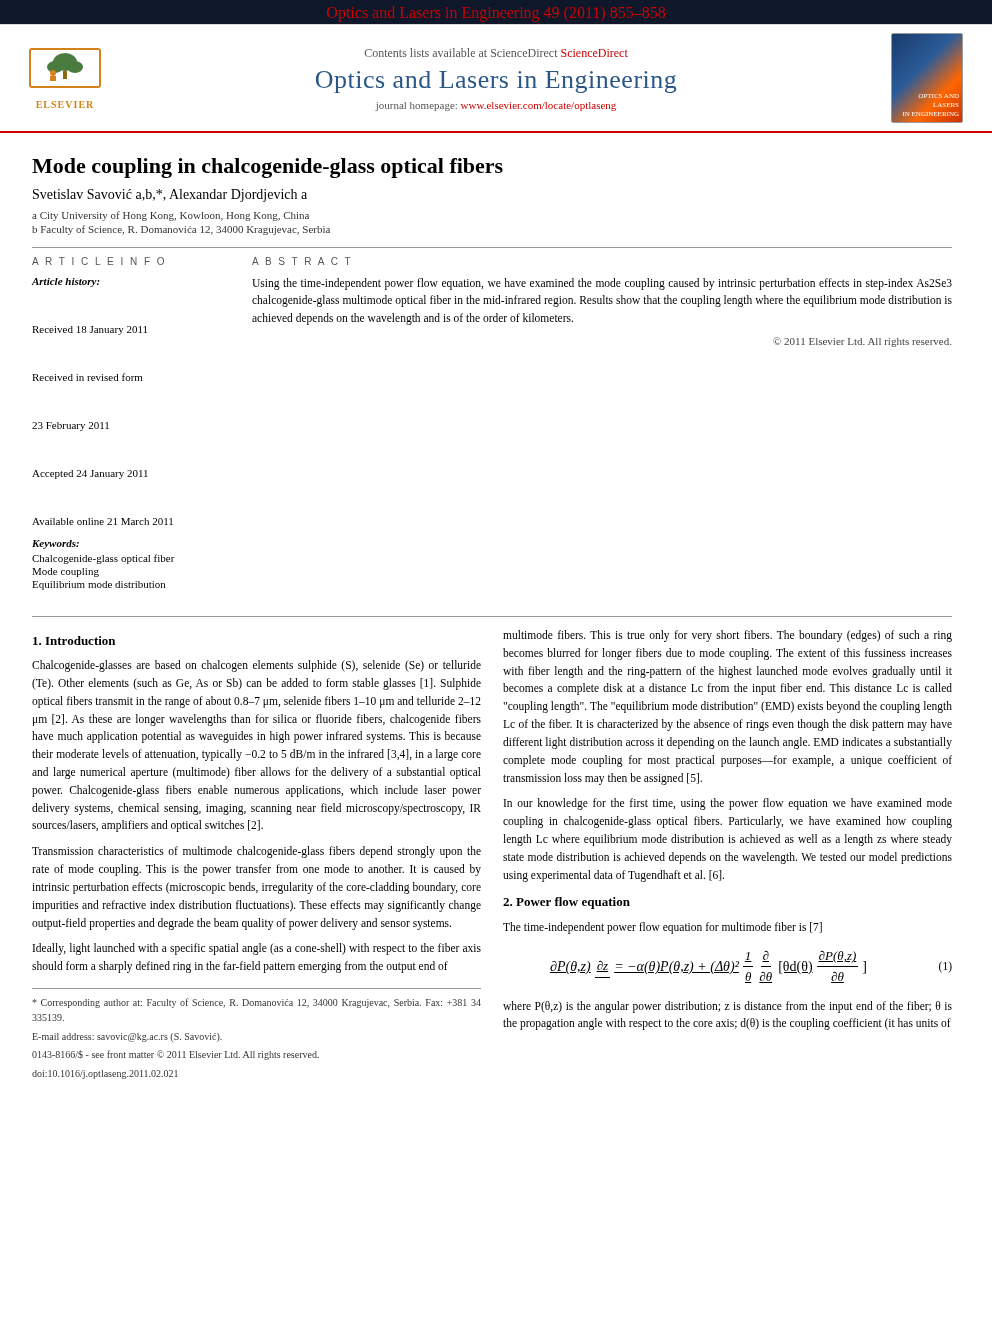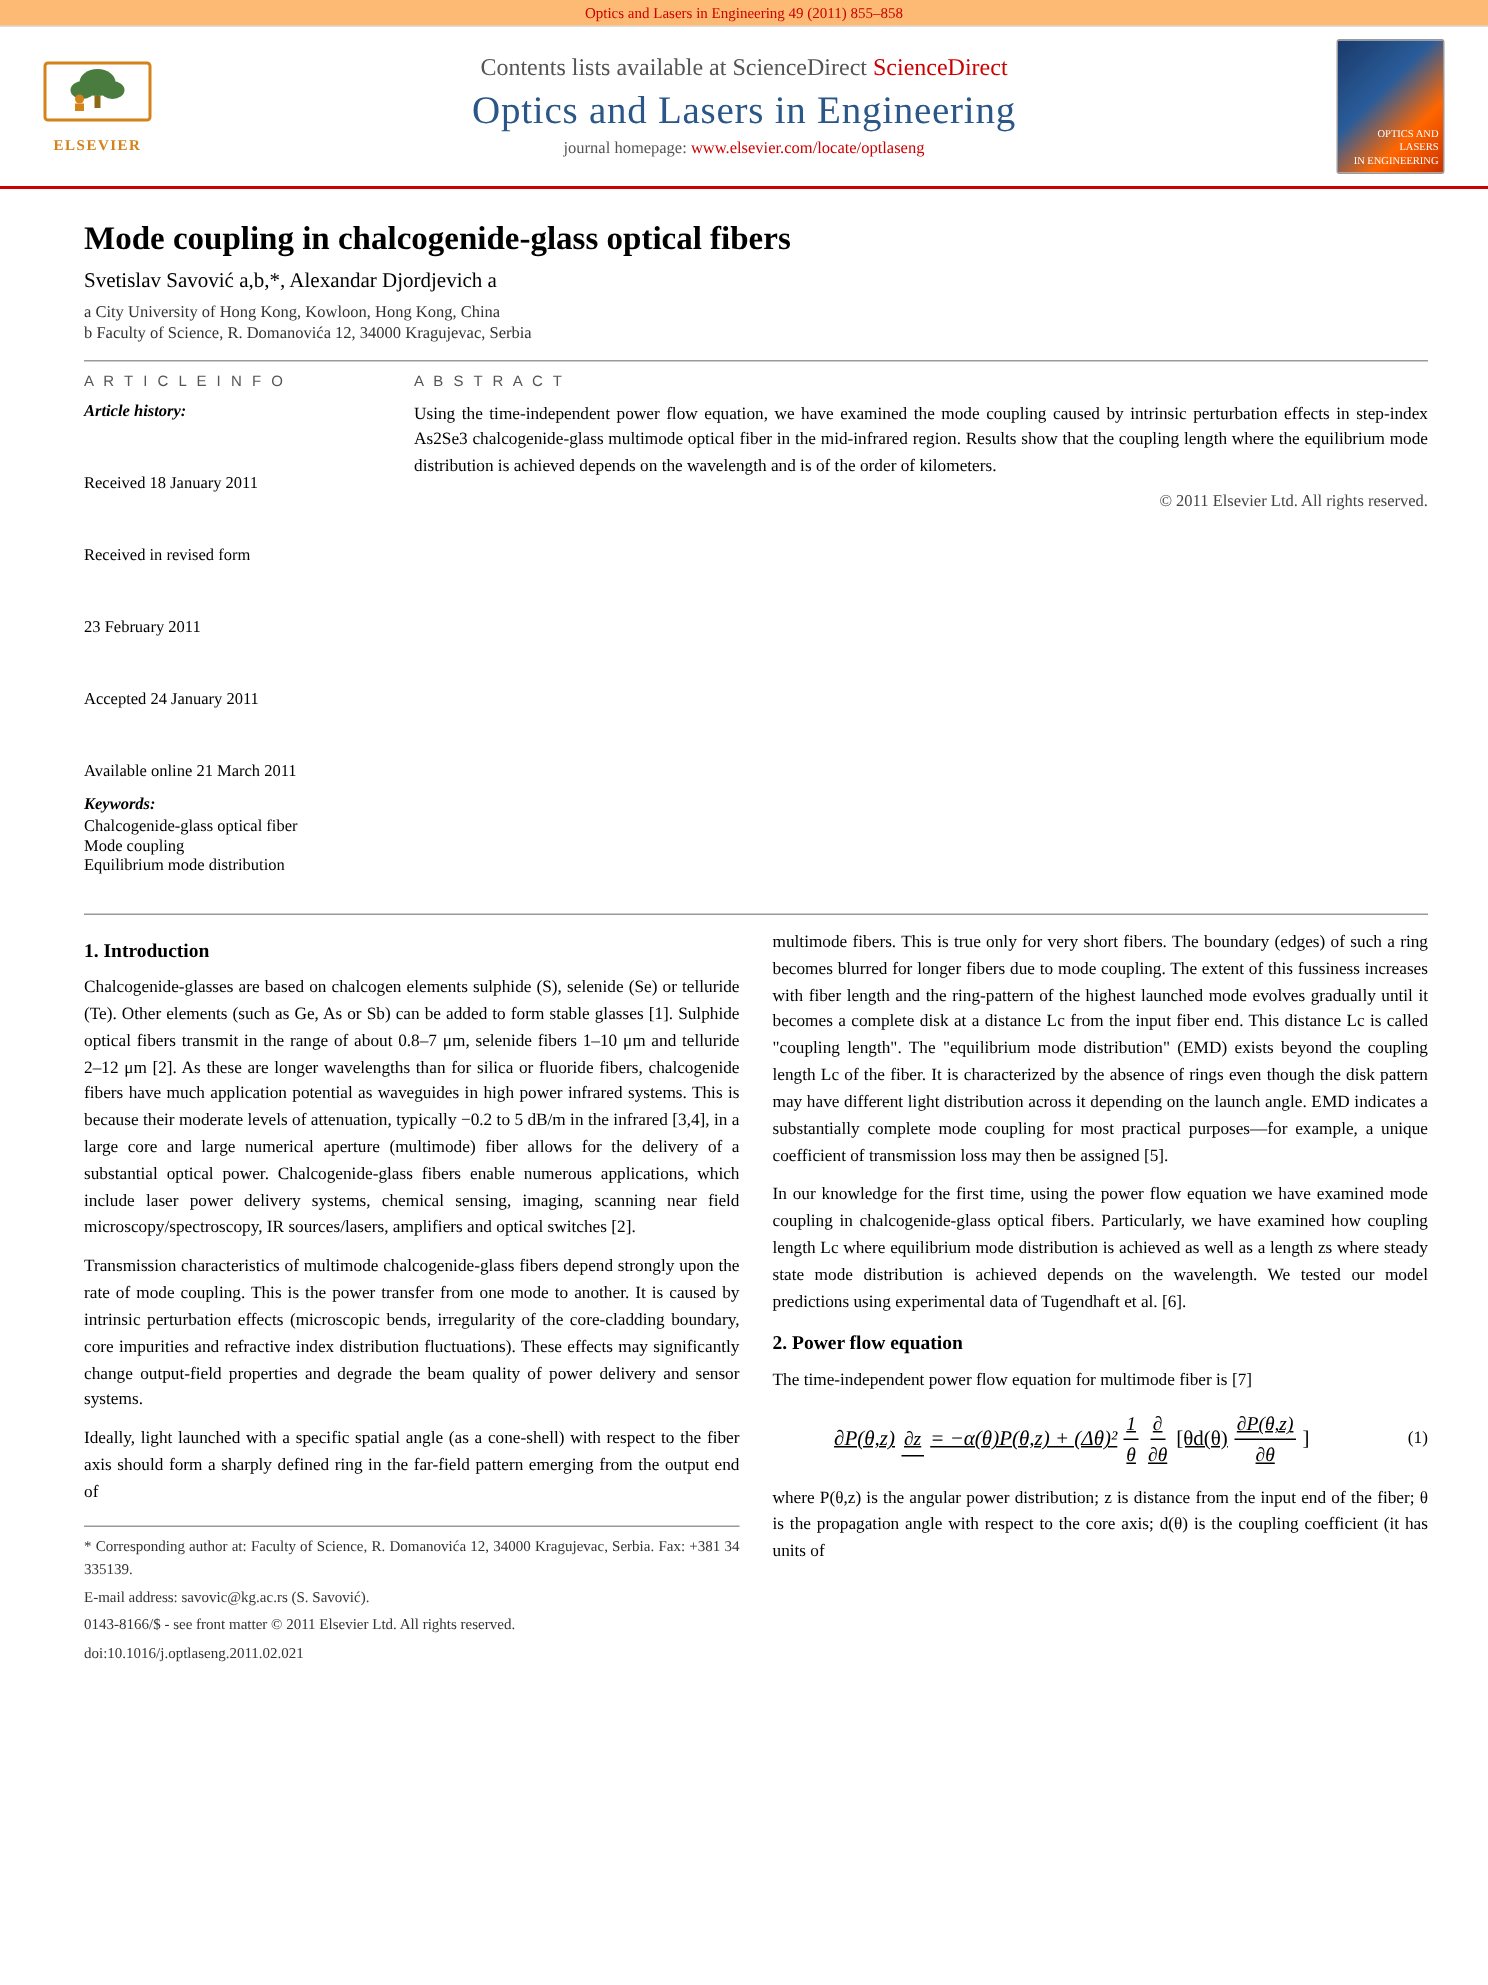--- a/index.html
+++ b/index.html
@@ -7,24 +7,24 @@
       background: #fff;
       font-family: 'Times New Roman', Times, serif;
       font-size: 13px;
       color: #000;
       width: 992px;
       min-height: 1323px;
     }
 
     
     .top-bar {
-      background: #fdba74;
+      background: #0f172a;
       text-align: center;
       padding: 4px 0 2px;
-      font-size: 10px;
+      font-size: 16px;
       color: #c00;
       border-bottom: 1px solid #ddd;
     }
 
     
     .journal-header {
       display: flex;
       align-items: center;
       padding: 8px 20px;
       border-bottom: 2px solid #c00;
@@ -43,21 +43,21 @@
       font-weight: bold;
       letter-spacing: 1px;
       margin-top: 2px;
       text-align: center;
     }
     .journal-header .center-info {
       flex: 1;
       text-align: center;
     }
     .sciencedirect-link {
-      font-size: 16px;
+      font-size: 12px;
       color: #555;
       margin-bottom: 4px;
       text-align: center;
     }
     .sciencedirect-link a { color: #c00; text-decoration: none; }
     .journal-title-main {
       font-size: 26px;
       font-weight: normal;
       color: #2a5788;
       font-family: 'Times New Roman', serif;
@@ -89,21 +89,21 @@
     }
     .journal-cover-text {
       font-size: 7px;
       color: #fff;
       text-align: right;
       line-height: 1.3;
     }
 
     
     .article-body {
-      padding: 20px 40px 20px 56px;
+      padding: 20px 40px 20px 32px;
     }
 
     
     .article-title {
       font-size: 22px;
       font-weight: bold;
       color: #000;
       margin-bottom: 8px;
       font-family: 'Times New Roman', serif;
     }

